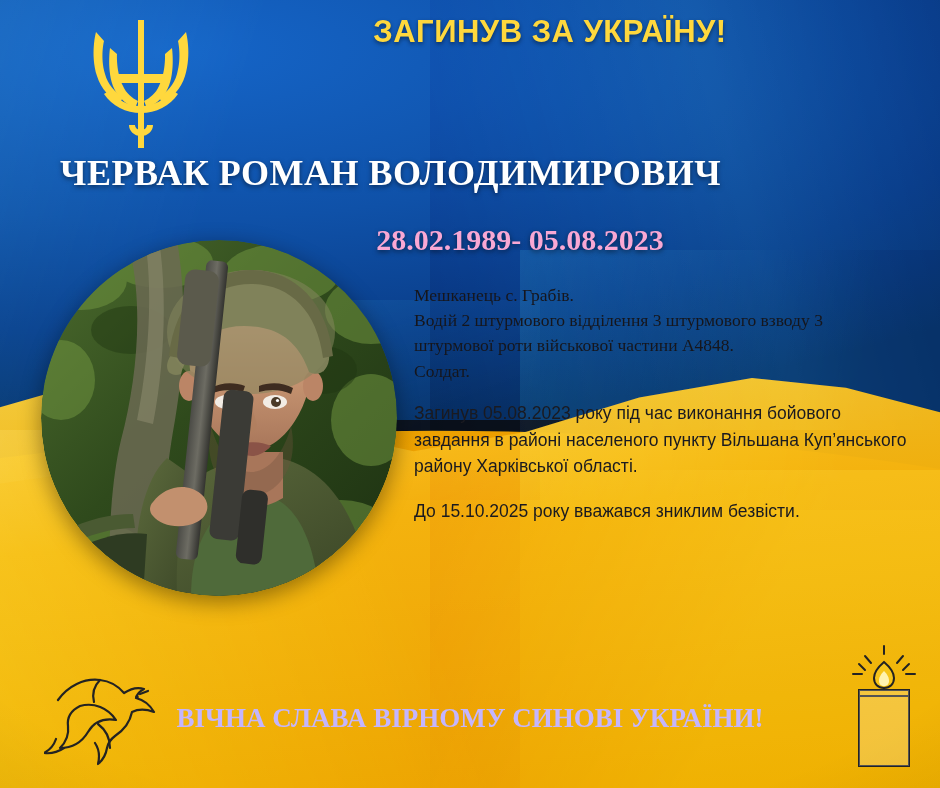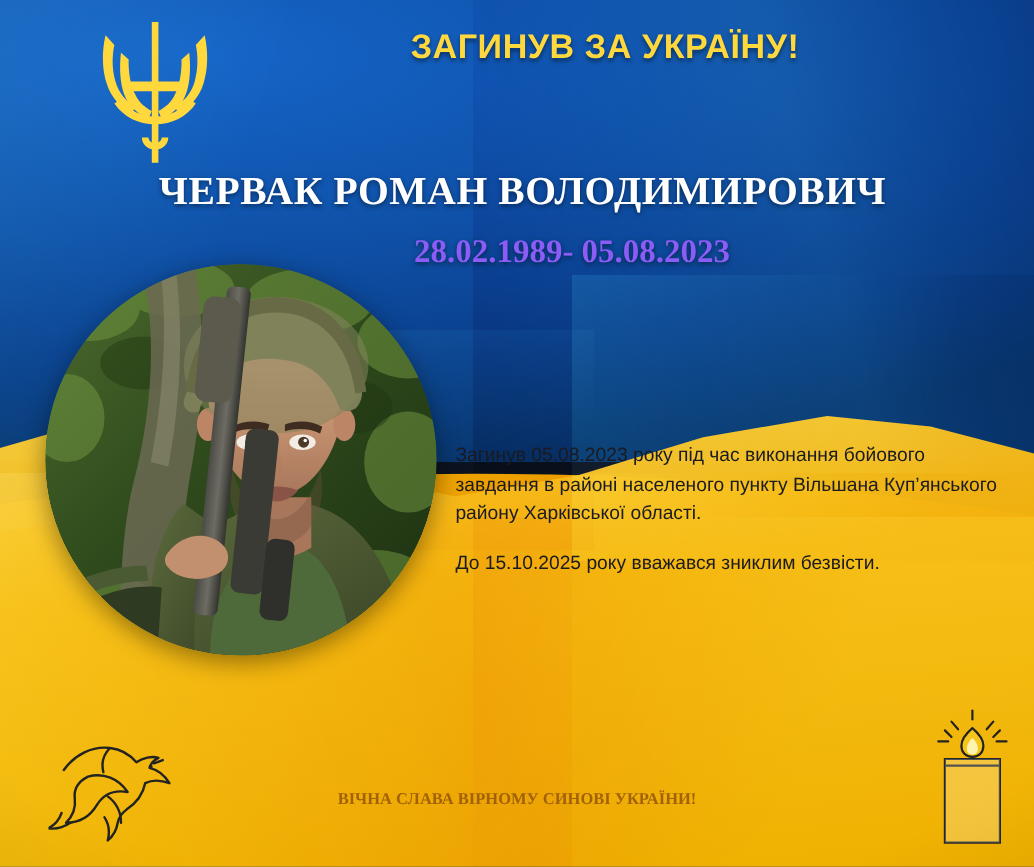--- a/index.html
+++ b/index.html
@@ -64,53 +64,52 @@
   
   .trident {
     position: absolute;
     left: 86px; top: 18px;
     width: 110px; height: 132px;
   }
 
   
   .head1 {
     position: absolute;
-    left: 200px; top: 25px; width: 700px;
+    left: 200px; top: 14px; width: 700px;
     text-align: center;
     color: #ffd83d;
     font-size: 31px;
     font-weight: bold;
     letter-spacing: 0.5px;
     text-shadow: 0 2px 4px rgba(0,0,0,0.45);
   }
   .head2 {
     position: absolute;
     left: 120px; top: 96px; width: 790px;
     text-align: center;
     color: #ffd83d;
     font-size: 23px;
     font-weight: bold;
     text-shadow: 0 2px 4px rgba(0,0,0,0.45);
   }
   .name {
     position: absolute;
     left: 60px; top: 152px; width: 830px;
-    text-align: center;
     color: #ffffff;
     font-family: "Liberation Serif", serif;
     font-weight: bold;
     font-size: 36px;
     letter-spacing: 0.5px;
     text-shadow: 0 2px 5px rgba(0,0,0,0.5);
   }
   .dates {
     position: absolute;
-    left: 150px; top: 212px; width: 740px;
+    left: 150px; top: 223px; width: 740px;
     text-align: center;
-    color: #8b5cf6;
+    color: #f9a8d4;
     font-family: "Liberation Serif", serif;
     font-weight: bold;
     font-size: 30px;
     text-shadow: 0 2px 5px rgba(0,0,0,0.5);
   }
 
   
   .portrait {
     position: absolute;
     left: 41px; top: 240px;
@@ -138,25 +137,24 @@
     font-size: 17.5px;
     line-height: 1.52;
   }
   .story p { margin: 0 0 18px 0; }
   .story p:last-child { margin-bottom: 0; }
 
   .footer-slogan {
     position: absolute;
     left: 150px; top: 703px; width: 640px;
     text-align: center;
-    color: #a16207;
+    color: #c4b5fd;
     font-family: "Liberation Serif", serif;
     font-weight: bold;
-    font-size: 15px;
-    margin-top: 16px;
+    font-size: 27px;
   }
 
   
   .dove {
     position: absolute;
     left: 44px; top: 666px;
     width: 126px; height: 108px;
   }
   .candle {
     position: absolute;
@@ -293,20 +291,26 @@
         </g>
 
         <path d="M112 262 c12 -16 34 -20 48 -8 c10 8 8 22 -4 28 c-16 8 -36 4 -44 -6 c-4 -4 -4 -10 0 -14 z" fill="#c2906e"></path>
 
         <path d="M2 330 c36 -28 74 -40 104 -36 l-4 62 h-104 z" fill="#2e3b22"></path>
         <path d="M8 300 c28 -18 56 -26 84 -26 l2 14 c-26 0 -52 8 -80 24 z" fill="#4a5a32"></path>
       </g>
     </svg>
   </div>
 
+  <div class="bio">
+    <div>Мешканець с. Грабів.</div>
+    <div>Водій 2 штурмового відділення 3 штурмового взводу 3</div>
+    <div>штурмової роти військової частини А4848.</div>
+    <div>Солдат.</div>
+  </div>
 
   <div class="story">
     <p>Загинув 05.08.2023 року під час виконання бойового завдання в районі населеного пункту Вільшана Куп’янського району Харківської області.</p>
     <p>До 15.10.2025 року вважався зниклим безвісти.</p>
   </div>
 
   <div class="footer-slogan">ВІЧНА СЛАВА ВІРНОМУ СИНОВІ УКРАЇНИ!</div>
 
   <div class="dove">
     <svg viewBox="0 0 126 108" width="126" height="108" aria-hidden="true">

